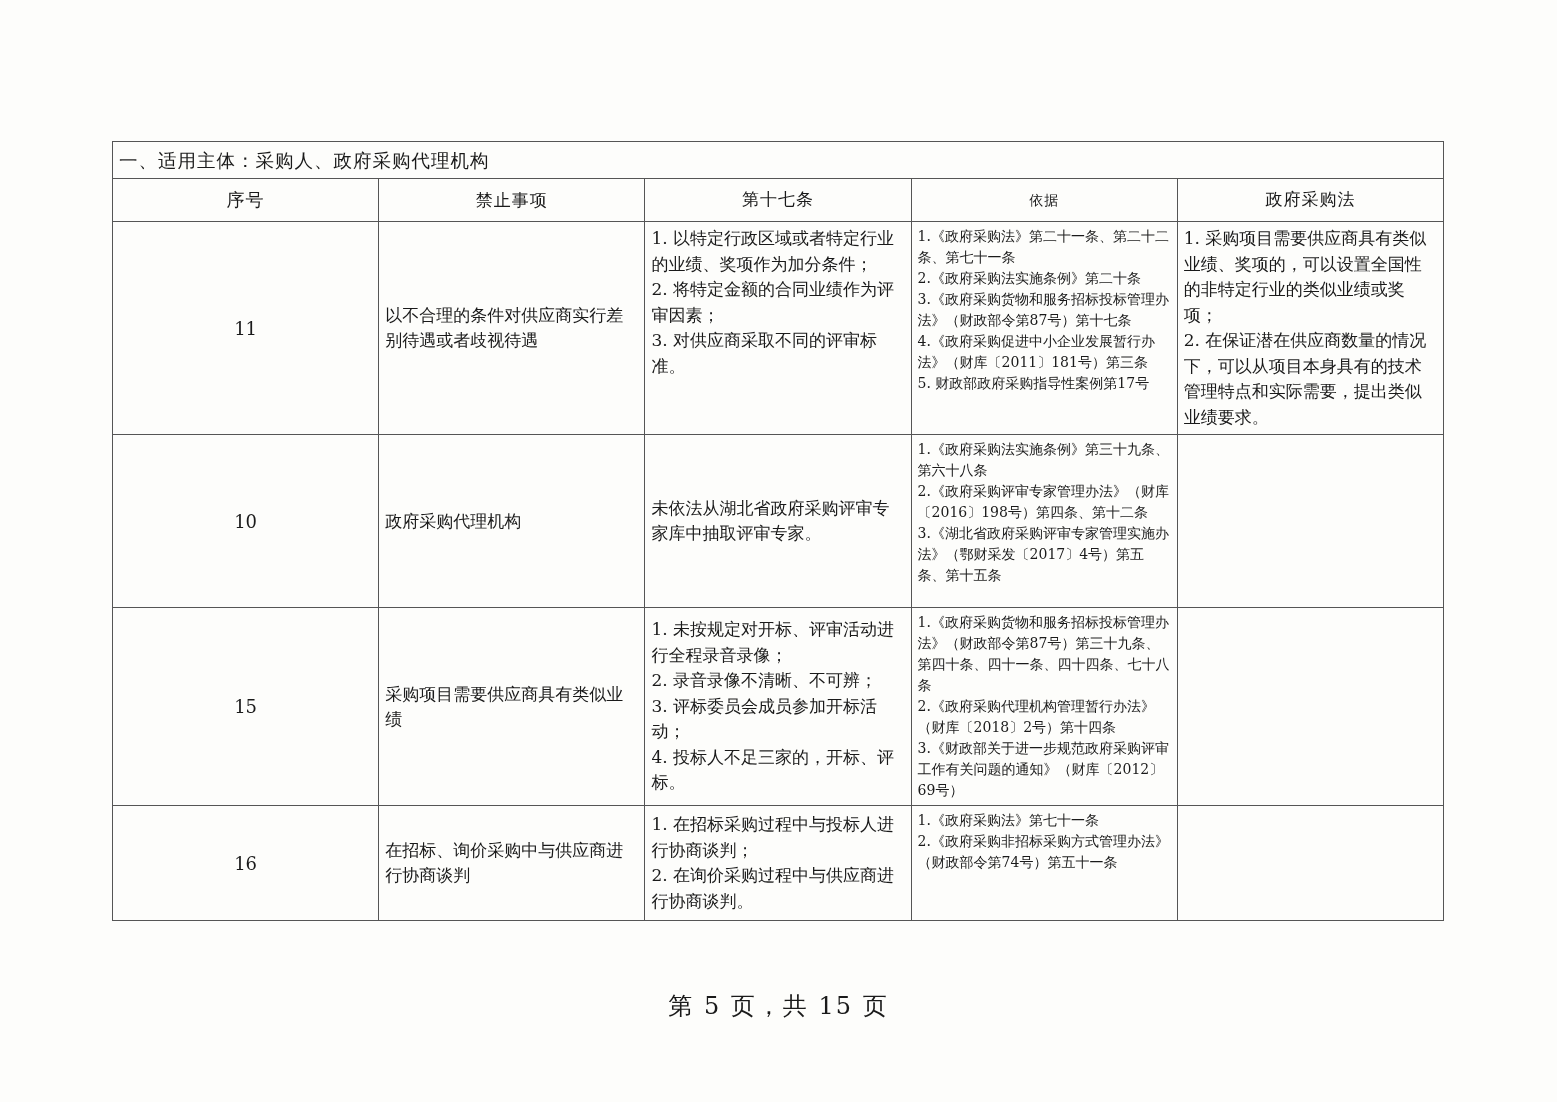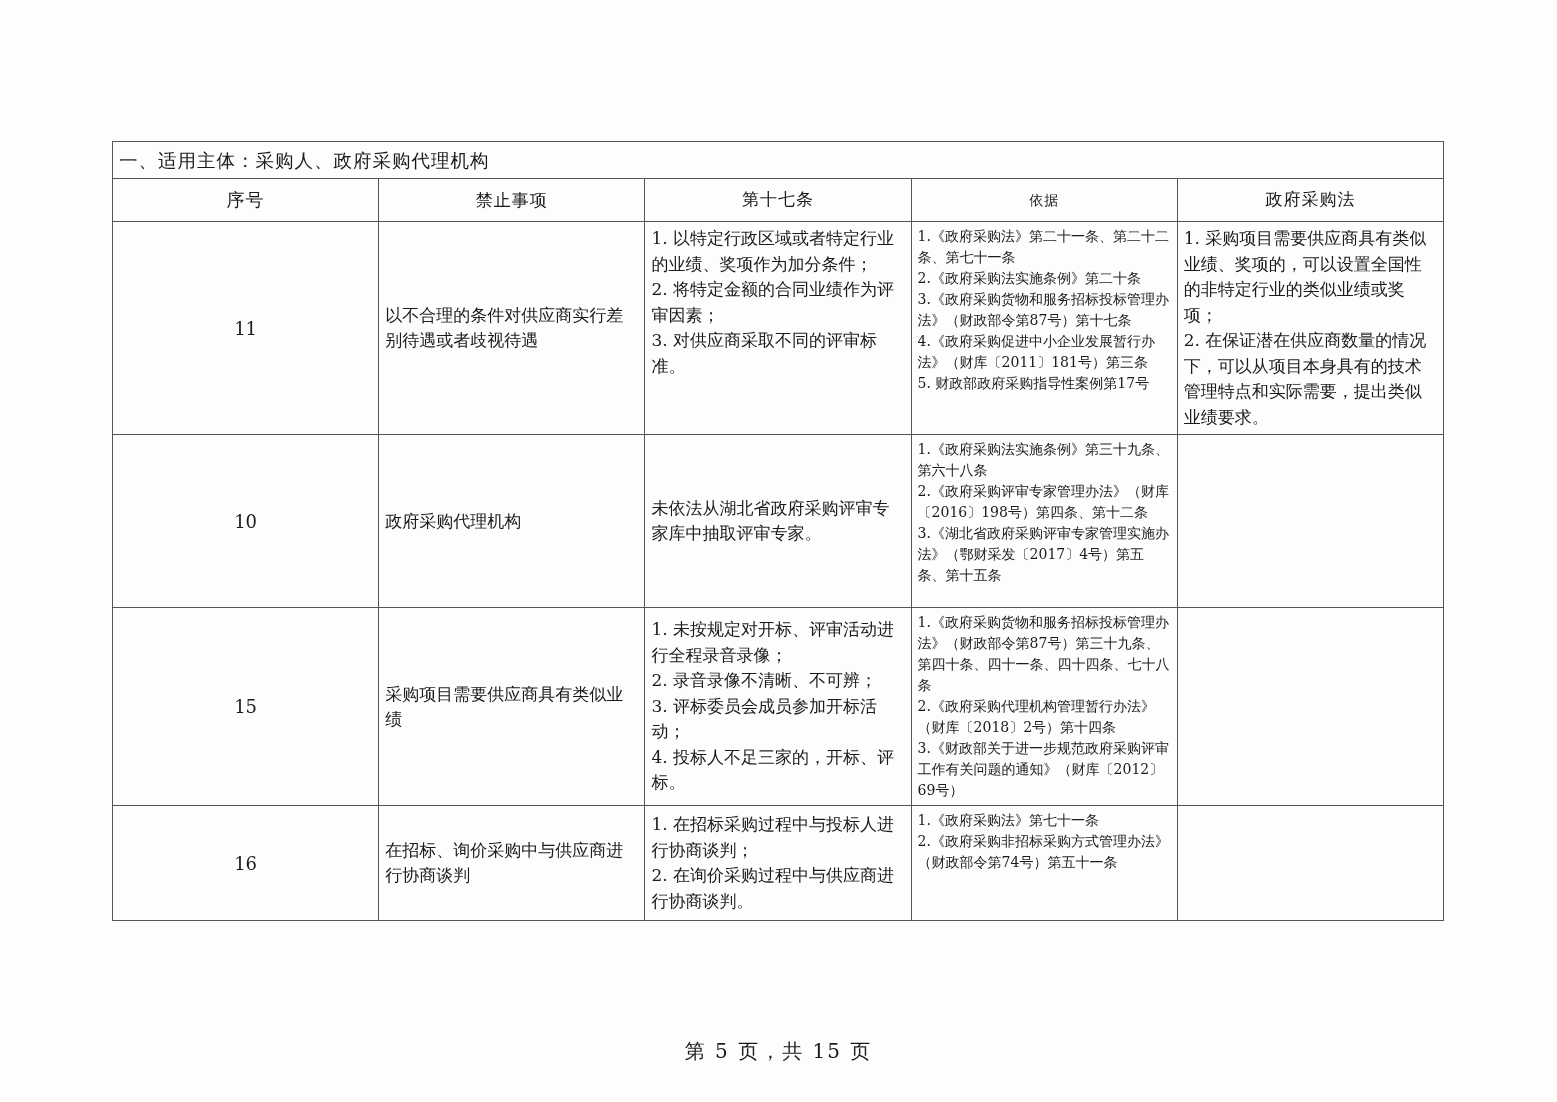--- a/index.html
+++ b/index.html
@@ -63,24 +63,24 @@
   .c-note { width: 238px; font-size: 17px; line-height: 1.5; }
 
   .cell-text {
     white-space: pre-line;
   }
   td.top { vertical-align: top; }
   td.mid { vertical-align: middle; }
   .footer {
     position: absolute;
     left: 0;
-    top: 1038px;
+    top: 990px;
     width: 1557px;
     text-align: center;
-    font-size: 20px;
+    font-size: 24px;
     font-family: "DejaVu Serif", "Liberation Serif", serif;
     letter-spacing: 2px;
   }
   .row-13 td { height: 196px; }
   .row-14 td { height: 164px; }
   .row-15 td { height: 162px; }
   .row-16 td { height: 106px; }
 </style>
 </head>
 <body>

